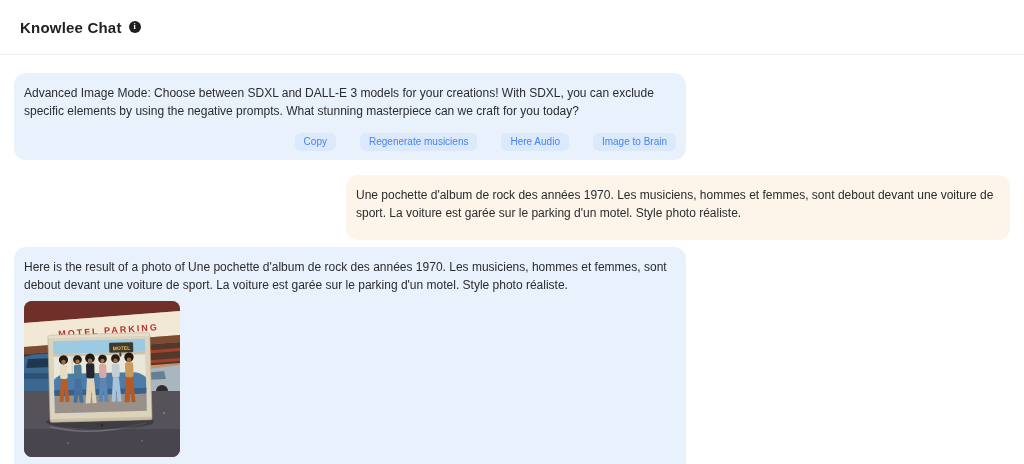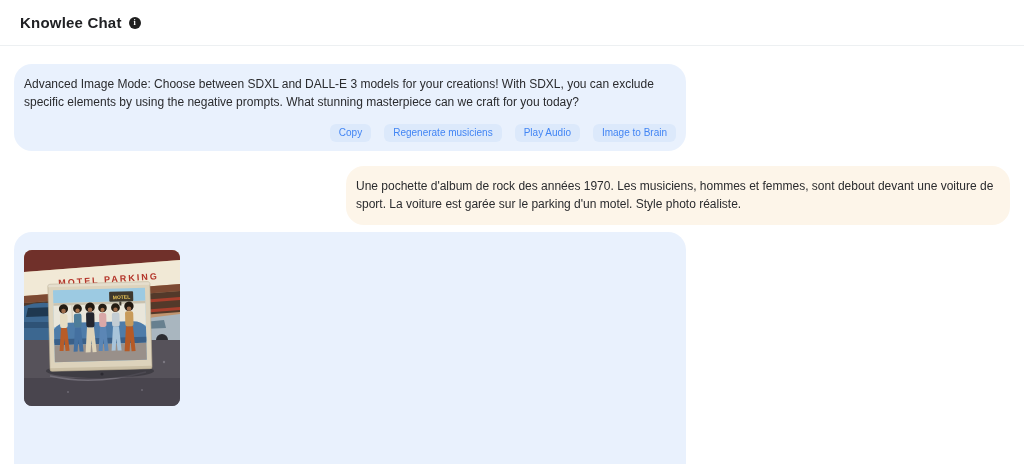--- a/index.html
+++ b/index.html
@@ -1,45 +1,45 @@
 <!DOCTYPE html>
 <html><head>
 <meta charset="utf-8">
 <style>
   * { margin:0; padding:0; box-sizing:border-box; }
   html,body { width:1024px; height:464px; overflow:hidden; background:#ffffff;
     font-family:"Liberation Sans","DejaVu Sans",sans-serif; }
 
   
-  .header { height:46px; display:flex; align-items:center; padding:0 20px;
+  .header { height:55px; display:flex; align-items:center; padding:0 20px;
     border-bottom:1px solid #edf0f2; background:#ffffff; }
   .header-title { font-size:15px; font-weight:700; color:#202124; letter-spacing:.2px; }
   .info-icon { width:12px; height:12px; background:#1f1f1f; border-radius:50%;
     display:inline-flex; align-items:center; justify-content:center; margin-left:7px; }
   .info-icon::after { content:"i"; color:#ffffff; font-size:8px; font-weight:700;
     font-family:"Liberation Serif",serif; line-height:1; }
 
   
   .chat { padding:18px 14px 0 14px; }
 
-  .bubble { border-radius:18px; padding:11px 10px 9px 10px; font-size:12px;
+  .bubble { border-radius:12px; padding:11px 10px 9px 10px; font-size:12px;
     line-height:18px; color:#2a2b2e; }
   .bubble-assistant { background:#e9f1fd; width:672px; }
   .bubble-user { background:#fdf5e9; width:664px; margin-left:auto; }
 
   .msg-text { padding:0 0 0 0; }
 
-  .actions { display:flex; justify-content:flex-end; gap:13px; margin-top:13px; }
+  .actions { display:flex; justify-content:flex-end; gap:24px; margin-top:13px; }
   .chip { border:none; cursor:pointer; font-family:inherit; font-size:10px;
     padding:4px 9px; border-radius:6px; line-height:1; }
   .chip-blue { background:#dcE9fb; color:#4285f4; }
   .chip-orange { background:#fcecd2; color:#f0a13a; }
 
   .m1 { margin-bottom:15px; }
-  .m2 { margin-bottom:7px; padding-bottom:12px; }
+  .m2 { margin-bottom:7px; padding-bottom:18px; }
   .m3 { height:260px; } 
 
   .gen-image { width:156px; height:156px; border-radius:8px; overflow:hidden;
     margin:7px 0 0 0; display:block; cursor:pointer; }
   .gen-image svg { display:block; width:156px; height:156px; }
 </style>
 </head>
 <body>
 
 <div class="header">
@@ -47,30 +47,31 @@
   <span class="info-icon"></span>
 </div>
 
 <div class="chat">
 
   <div class="bubble bubble-assistant m1">
     <div class="msg-text">Advanced Image Mode: Choose between SDXL and DALL-E 3 models for your creations! With SDXL,  you can exclude specific elements by using the negative prompts. What stunning masterpiece can we craft for you today?</div>
     <div class="actions">
       <button class="chip chip-blue">Copy</button>
       <button class="chip chip-blue">Regenerate musiciens</button>
-      <button class="chip chip-blue">Play Audio</button>
+      <button class="chip chip-blue">Here Audio</button>
       <button class="chip chip-blue">Image to Brain</button>
     </div>
   </div>
 
   <div class="bubble bubble-user m2">
     <div class="msg-text">Une pochette d'album de rock des années 1970. Les musiciens, hommes et femmes, sont debout devant une voiture de sport. La voiture est garée sur le parking d'un motel. Style photo réaliste.</div>
   </div>
 
   <div class="bubble bubble-assistant m3">
+    <div class="msg-text">Here is the result of a photo of Une pochette d'album de rock des années 1970. Les musiciens, hommes et femmes, sont debout devant une voiture de sport. La voiture est garée sur le parking d'un motel. Style photo réaliste.</div>
 
     <div class="gen-image">
       <svg viewBox="0 0 156 156" xmlns="http://www.w3.org/2000/svg">
 
         <rect x="0" y="0" width="156" height="96" fill="#c0946f"></rect>
         <rect x="0" y="70" width="156" height="26" fill="#c89d79"></rect>
 
         <path d="M0 0 H156 V10 L0 22 Z" fill="#70302a"></path>
 
         <path d="M0 22 L156 10 V34 L0 46 Z" fill="#f1e9d6"></path>

